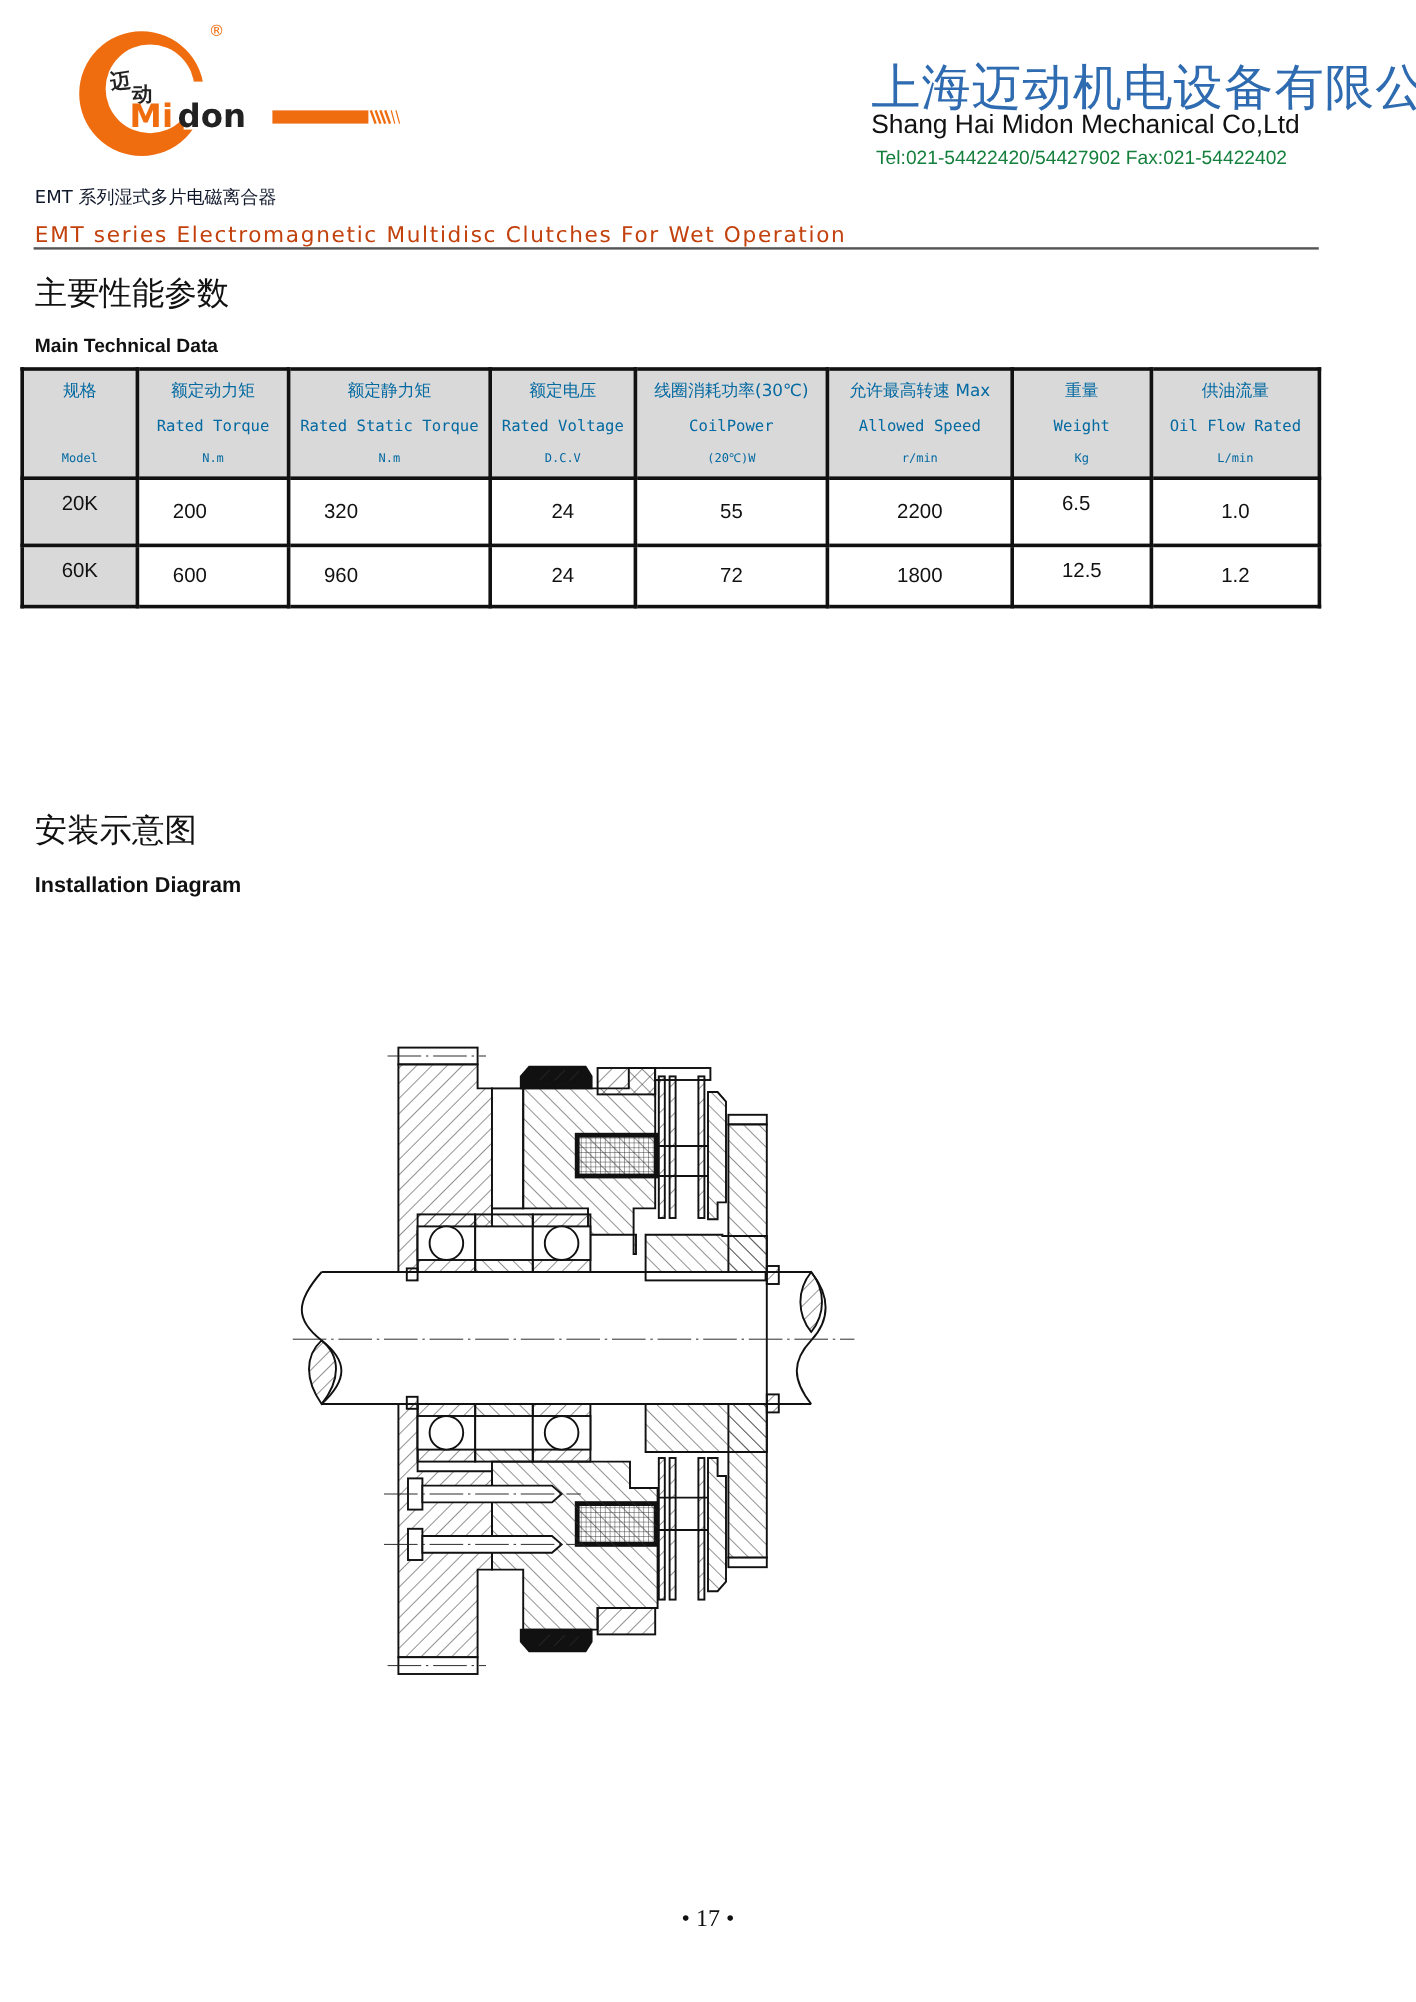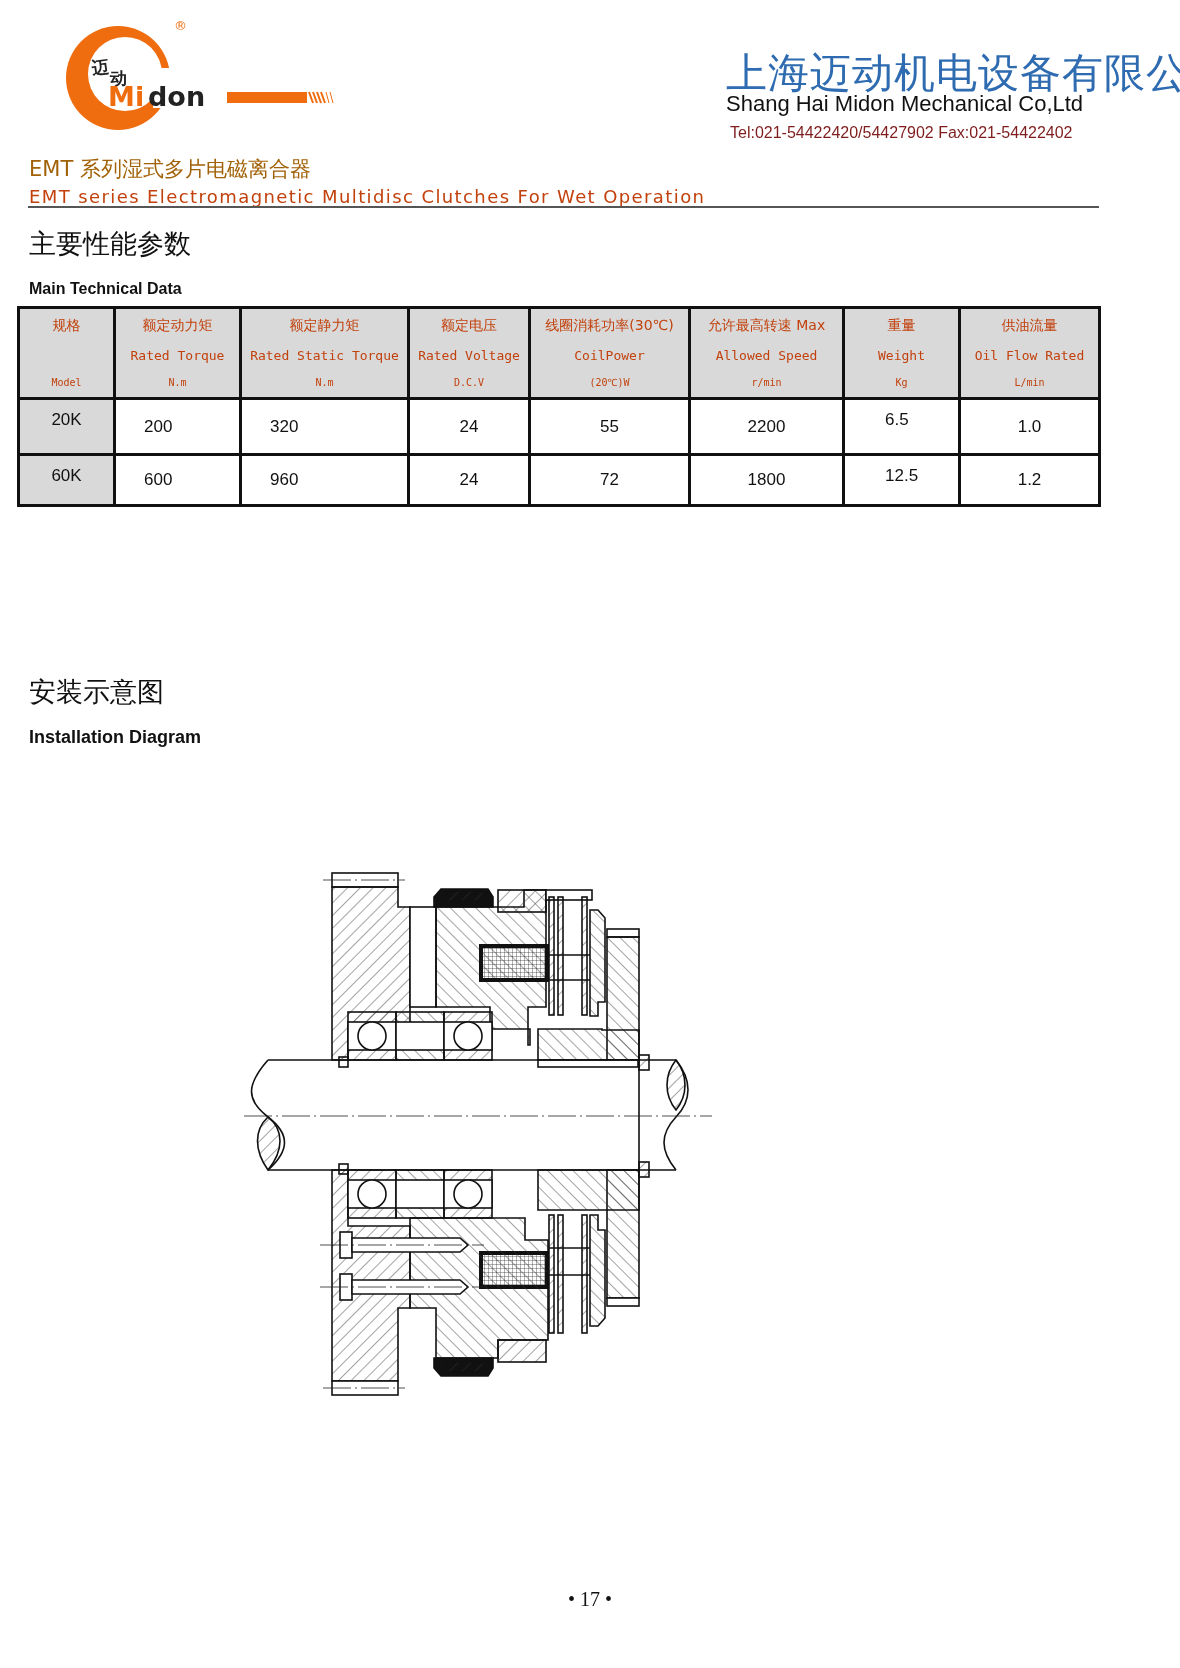--- a/index.html
+++ b/index.html
@@ -1,29 +1,29 @@
 <!DOCTYPE html>
 <html><head>
 <meta charset="utf-8">
 <style>
   html,body{margin:0;padding:0;background:#fff;}
   body{width:1180px;height:1668px;position:relative;overflow:hidden;font-family:"DejaVu Sans",sans-serif;color:#111;}
   .abs{position:absolute;}
   .logo{left:58px;top:8px;width:300px;height:135px;}
   .company-cn{left:726px;top:46px;font-size:41px;color:#2e6bb0;letter-spacing:1px;white-space:nowrap;text-align:right;}
   .company-en{left:726px;top:91px;font-family:"Liberation Sans",sans-serif;font-size:22px;color:#111;white-space:nowrap;}
-  .company-contact{left:730px;top:124px;font-family:"Liberation Sans",sans-serif;font-size:16px;color:#7f1d1d;white-space:nowrap;}
-  .series-cn{left:29px;top:155px;font-size:21px;color:#a16207;white-space:nowrap;}
+  .company-contact{left:730px;top:124px;font-family:"Liberation Sans",sans-serif;font-size:16px;color:#15803d;white-space:nowrap;}
+  .series-cn{left:29px;top:155px;font-size:15px;color:#0f172a;white-space:nowrap;}
   .series-en{left:29px;top:186px;font-size:18px;color:#c2410c;letter-spacing:1.4px;white-space:nowrap;}
   .rule{left:28px;top:206px;width:1071px;height:2px;background:#555;}
   .sec-cn{left:29px;top:226px;font-size:27px;color:#111;white-space:nowrap;}
   .sec-en{left:29px;top:280px;font-family:"Liberation Sans",sans-serif;font-weight:bold;font-size:16px;color:#111;white-space:nowrap;}
   table.spec{position:absolute;left:17px;top:306px;width:1081px;border-collapse:collapse;table-layout:fixed;}
   table.spec td{border:3px solid #111;padding:0;text-align:center;}
-  table.spec td.hd{background:#d9d9d9;height:88px;font-family:"DejaVu Sans Mono",monospace;color:#c2410c;vertical-align:top;}
+  table.spec td.hd{background:#d9d9d9;height:88px;font-family:"DejaVu Sans Mono",monospace;color:#0369a1;vertical-align:top;}
   .hd .l1{display:block;font-family:"DejaVu Sans",sans-serif;font-size:14px;margin-top:8px;height:24px;}
   .hd .l2{display:block;font-size:13px;height:30px;line-height:30px;}
   .hd .l3{display:block;font-size:10px;height:24px;line-height:24px;}
   table.spec td.model{background:#d9d9d9;font-family:"Liberation Sans",sans-serif;font-size:17px;vertical-align:top;padding-top:10px;}
   table.spec td.val{background:#fff;font-family:"Liberation Sans",sans-serif;font-size:17px;}
   table.spec td.val.left{text-align:left;padding-left:28px;}
   table.spec td.val.top{vertical-align:top;text-align:left;padding-left:40px;padding-top:10px;}
   tr.r1 td{height:43px;} tr.r2 td{height:38px;} tr.r3 td{height:37px;}
   .inst-cn{left:29px;top:674px;font-size:27px;color:#111;white-space:nowrap;}
   .inst-en{left:29px;top:727px;font-family:"Liberation Sans",sans-serif;font-weight:bold;font-size:18px;color:#111;white-space:nowrap;}

